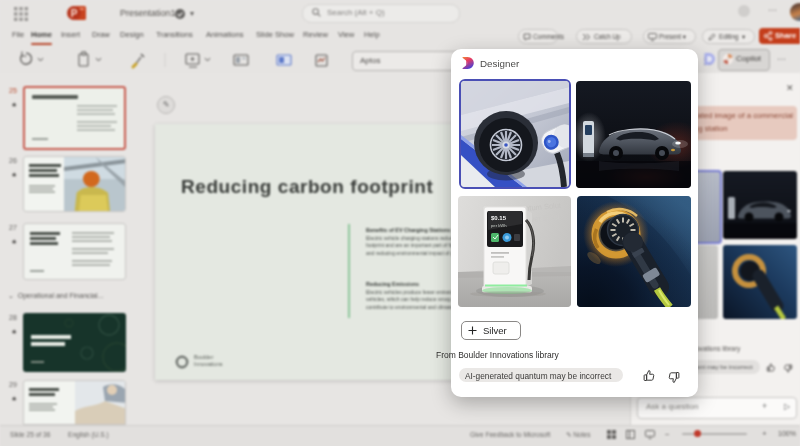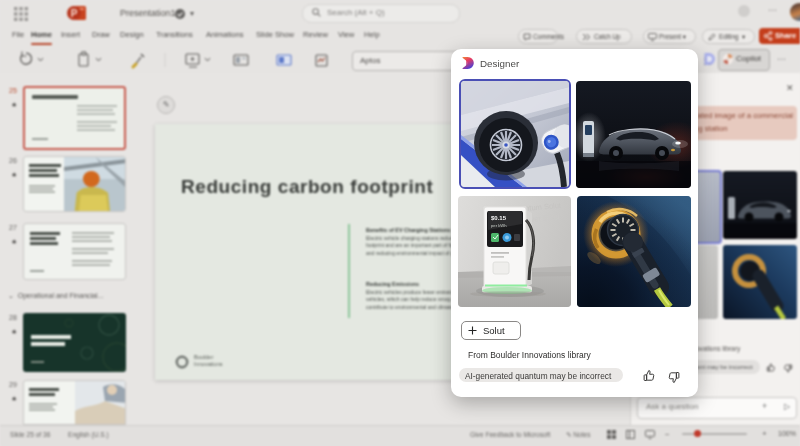--- a/index.html
+++ b/index.html
@@ -541,22 +541,22 @@
       <rect x="56" y="54" width="12" height="5" rx="1" fill="#39424f"></rect>
     </g>
   <path d="M80 93 C84 100 88 105 93 111" stroke="#b4c83e" stroke-width="7" fill="none"></path>
   <path d="M82 94 C85 100 88 104 92 109" stroke="#d9e86a" stroke-width="2" fill="none"></path>
 </svg>
 
 <div class="abs" style="left:461px;top:321px;width:60px;height:19px;border:1px solid #8a8886;border-radius:5px;background:#fff;box-sizing:border-box;"></div>
 <svg class="abs" style="left:468px;top:326px" width="9" height="9" viewBox="0 0 9 9">
     <path d="M4.5 0.5v8M0.5 4.5h8" stroke="#242424" stroke-width="1.1"></path>
   </svg>
-<div class="abs" style="left:483px;top:325px;font-size:9.5px;color:#242424;">Solut</div>
-<div class="abs" style="left:468px;top:350px;font-size:8.5px;color:#2e2d2c;">From Boulder Innovations library</div>
+<div class="abs" style="left:483px;top:325px;font-size:9.5px;color:#242424;">Silver</div>
+<div class="abs" style="left:436px;top:350px;font-size:8.5px;color:#2e2d2c;">From Boulder Innovations library</div>
 <div class="abs" style="left:459px;top:368px;width:164px;height:14px;background:#eae8e6;border-radius:7px;"></div>
 <div class="abs" style="left:465px;top:370.5px;font-size:8.3px;color:#3a3938;">AI-generated quantum may be incorrect</div>
 <svg class="abs" style="left:641px;top:368px" width="15" height="15" viewBox="0 0 24 24">
     <path d="M9 11l3.5-7c1 0 2 .8 2 2.2 0 1-.4 2.6-.7 3.8h5c1 0 1.8.9 1.6 1.9l-1.2 6c-.2.9-1 1.6-1.9 1.6H10c-.5 0-1-.4-1-1z M9 11H6c-.6 0-1 .4-1 1v7c0 .6.4 1 1 1h3z" fill="none" stroke="#3b3a39" stroke-width="1.6" stroke-linejoin="round"></path>
   </svg>
 <svg class="abs" style="left:667px;top:370px" width="15" height="15" viewBox="0 0 24 24">
     <g transform="rotate(180 12 12)">
       <path d="M9 11l3.5-7c1 0 2 .8 2 2.2 0 1-.4 2.6-.7 3.8h5c1 0 1.8.9 1.6 1.9l-1.2 6c-.2.9-1 1.6-1.9 1.6H10c-.5 0-1-.4-1-1z M9 11H6c-.6 0-1 .4-1 1v7c0 .6.4 1 1 1h3z" fill="none" stroke="#3b3a39" stroke-width="1.6" stroke-linejoin="round"></path>
     </g>
   </svg>

